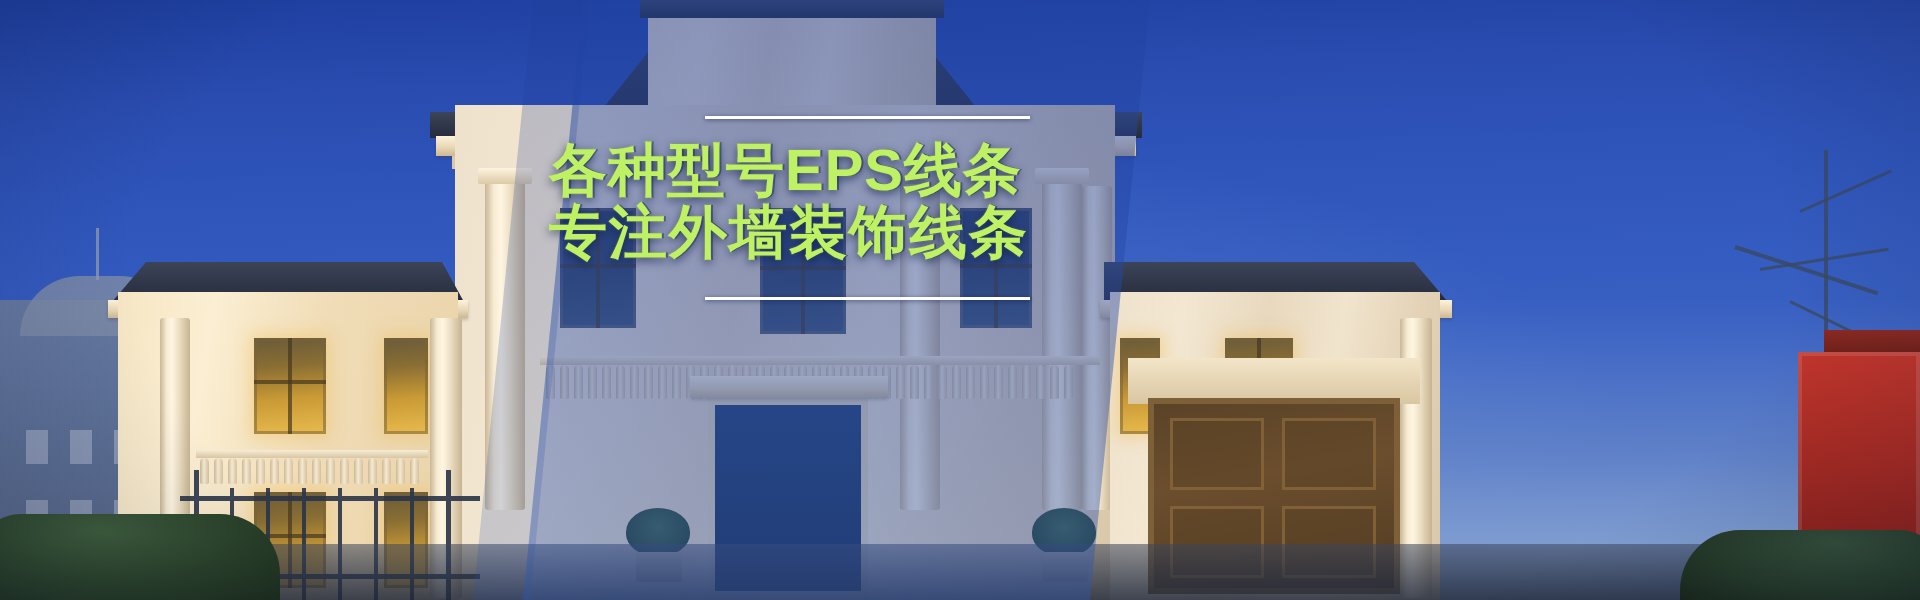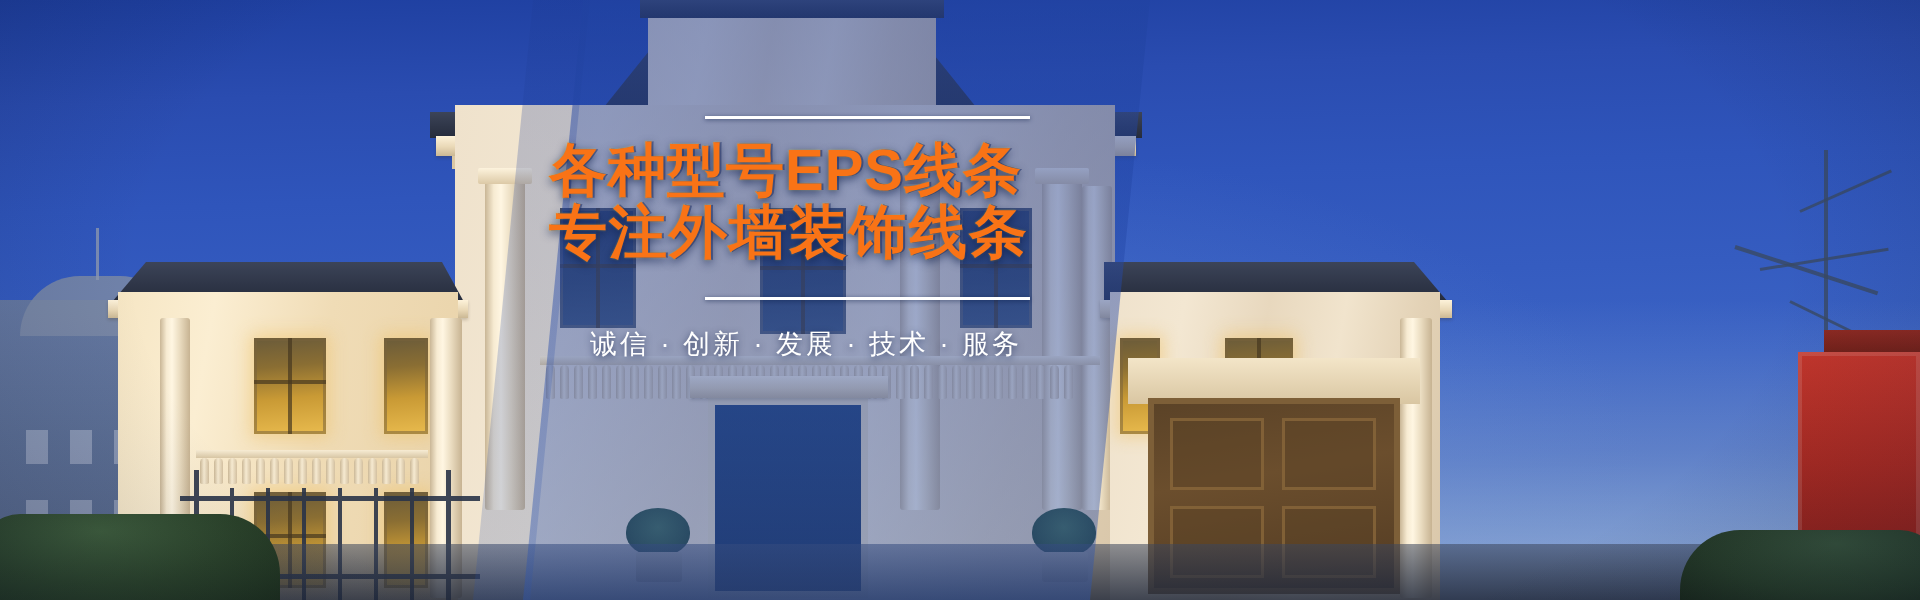--- a/index.html
+++ b/index.html
@@ -242,21 +242,21 @@
     width:325px;
     box-shadow:0 1px 4px rgba(10,25,65,.55);
   }
 
   .headline {
     margin-top:20px;
     padding-left:1px;
     font-size:58px;
     font-weight:bold;
     line-height:1.07;
-    color:#f97316;
+    color:#bef264;
     letter-spacing:1px;
     text-shadow:
       2px 0 0 rgba(30,45,110,.55),
       0 3px 10px rgba(12,28,72,.75),
       0 0 2px rgba(255,240,60,.6);
     white-space:nowrap;
   }
   .headline .line2 { letter-spacing:2px; }
 
   .tagline {
@@ -542,16 +542,15 @@
 
   <div class="vignette"></div>
 
   <div class="text-block">
     <div class="rule"></div>
     <div class="headline">
       <div class="line1">各种型号EPS线条</div>
       <div class="line2">专注外墙装饰线条</div>
     </div>
     <div class="rule-bottom"></div>
-    <div class="tagline">诚信 · 创新 · 发展 · 技术 · 服务</div>
   </div>
 
 </div>
 
 </body></html>

